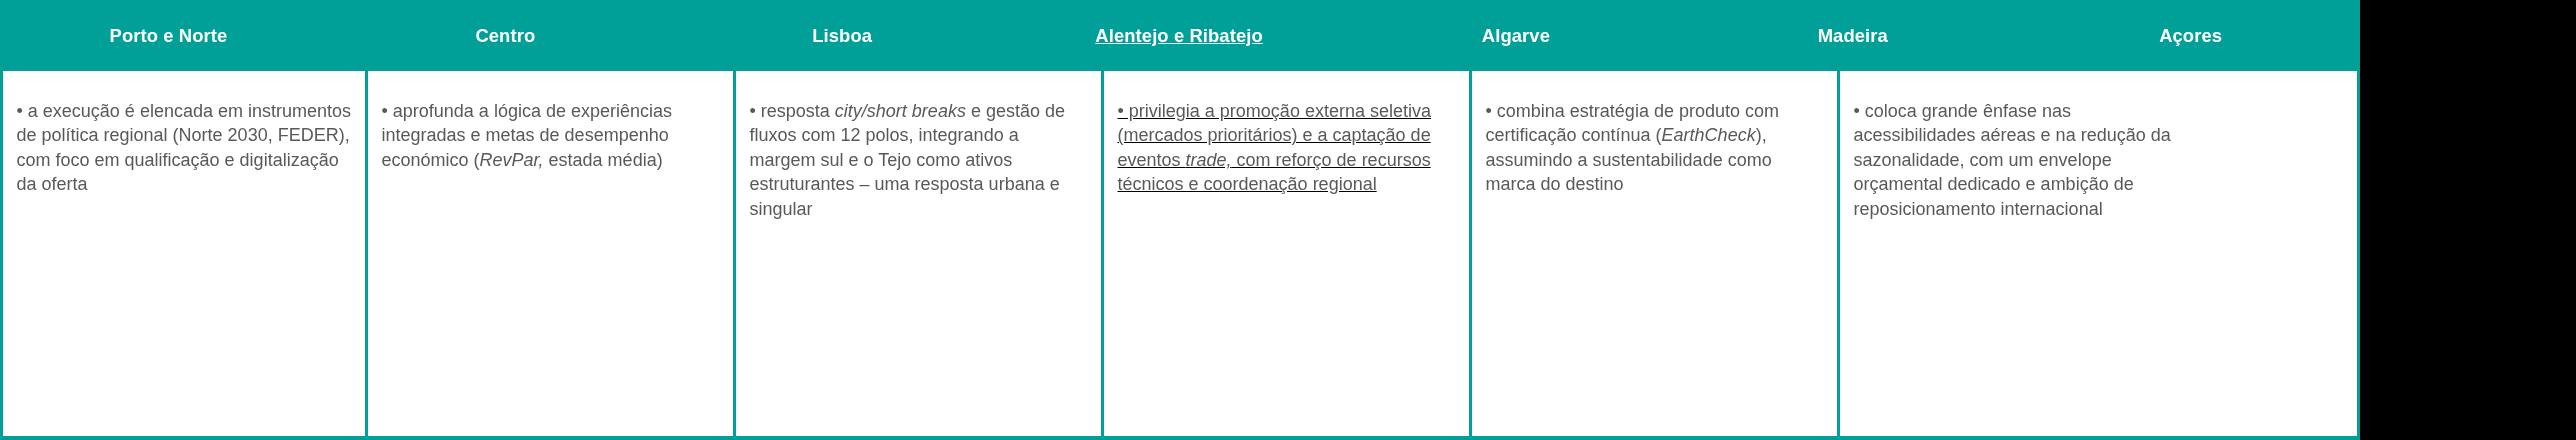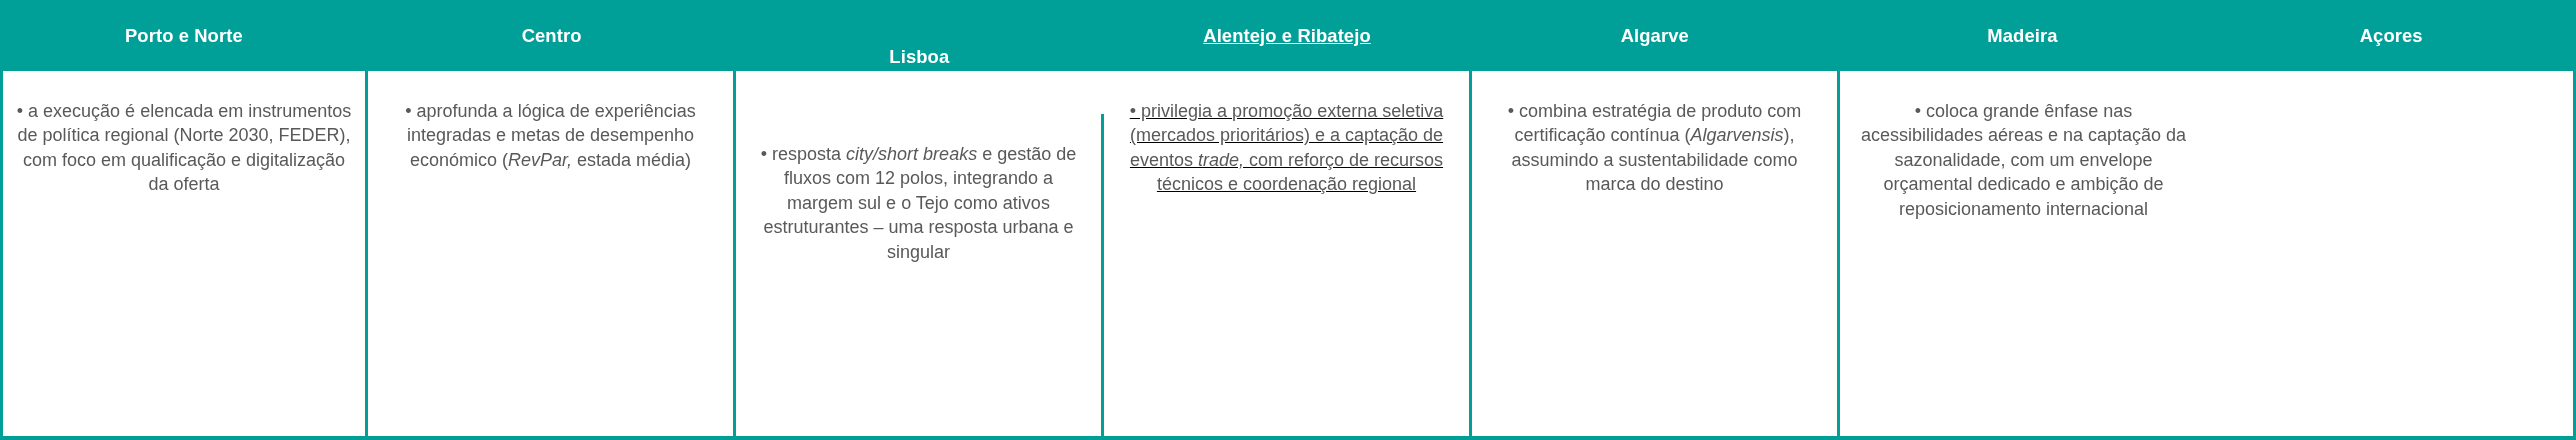--- a/index.html
+++ b/index.html
@@ -8,21 +8,21 @@
     background: #000000;
   }
   body {
     width: 2576px;
     height: 441px;
     overflow: hidden;
     font-family: "Liberation Sans", sans-serif;
   }
 
   .table-wrap {
-    width: 2576px;
+    width: 2360px;
     height: 441px;
     box-sizing: border-box;
     background: #ffffff;
     display: flex;
     flex-direction: column;
   }
 
   
   .header-row {
     display: flex;
@@ -54,21 +54,20 @@
     border-right: 3.1px solid #00A099;
     border-bottom: 5.5px solid #00A099;
     background: #ffffff;
   }
   .body-cell {
     box-sizing: border-box;
     background: #ffffff;
     padding: 28px 13.5px 12.3px 13.5px;
     border-right: 3.1px solid #00A099;
     overflow: hidden;
-    text-align: center;
   }
   .body-cell:last-child {
     border-right: none;
   }
 
   .bullet {
     color: #595959;
     font-size: 18px;
     line-height: 1.36;
     margin: 0 0 0 0;
@@ -77,21 +76,21 @@
   .bullet + .bullet {
     margin-top: 1.36em;
   }
   .bullet .it {
     font-style: italic;
   }
 
   
   .c0 { width: 368px; }
   .c1 { width: 368px; }
-  .c2 { width: 368px; margin-top: 43px; }
+  .c2 { width: 368px; }
   .c3 { width: 368px; text-decoration: underline; }
   .c4 { width: 368px; }
   .c5 { width: 368px; }
   .c6 { width: 370px; }
 
   .body-row .c0 { width: 365px; }
   .body-row .c6 { width: 367px; }
 </style>
 </head>
 <body>
@@ -115,21 +114,21 @@
     <div class="body-cell c1">
         <p class="bullet"><span>• aprofunda a lógica de experiências integradas e metas de desempenho económico (</span><span class="it">RevPar,</span><span> estada média)</span></p>
       </div>
     <div class="body-cell c2">
         <p class="bullet"><span>• resposta </span><span class="it">city/short breaks</span><span> e gestão de fluxos com 12 polos, integrando a margem sul e o Tejo como ativos estruturantes – uma resposta urbana e singular</span></p>
       </div>
     <div class="body-cell c3">
         <p class="bullet"><span>• privilegia a promoção externa seletiva (mercados prioritários) e a captação de eventos </span><span class="it">trade,</span><span> com reforço de recursos técnicos e coordenação regional</span></p>
       </div>
     <div class="body-cell c5">
-        <p class="bullet"><span>• combina estratégia de produto com certificação contínua (</span><span class="it">Algarvensis</span><span>), assumindo a sustentabilidade como marca do destino</span></p>
+        <p class="bullet"><span>• combina estratégia de produto com certificação contínua (</span><span class="it">EarthCheck</span><span>), assumindo a sustentabilidade como marca do destino</span></p>
       </div>
     <div class="body-cell c6">
-        <p class="bullet"><span>• coloca grande ênfase nas acessibilidades aéreas e na captação da sazonalidade, com um envelope orçamental dedicado e ambição de reposicionamento internacional</span></p>
+        <p class="bullet"><span>• coloca grande ênfase nas acessibilidades aéreas e na redução da sazonalidade, com um envelope orçamental dedicado e ambição de reposicionamento internacional</span></p>
       </div>
   </div>
 
 </div>
 
 
 </body></html>

